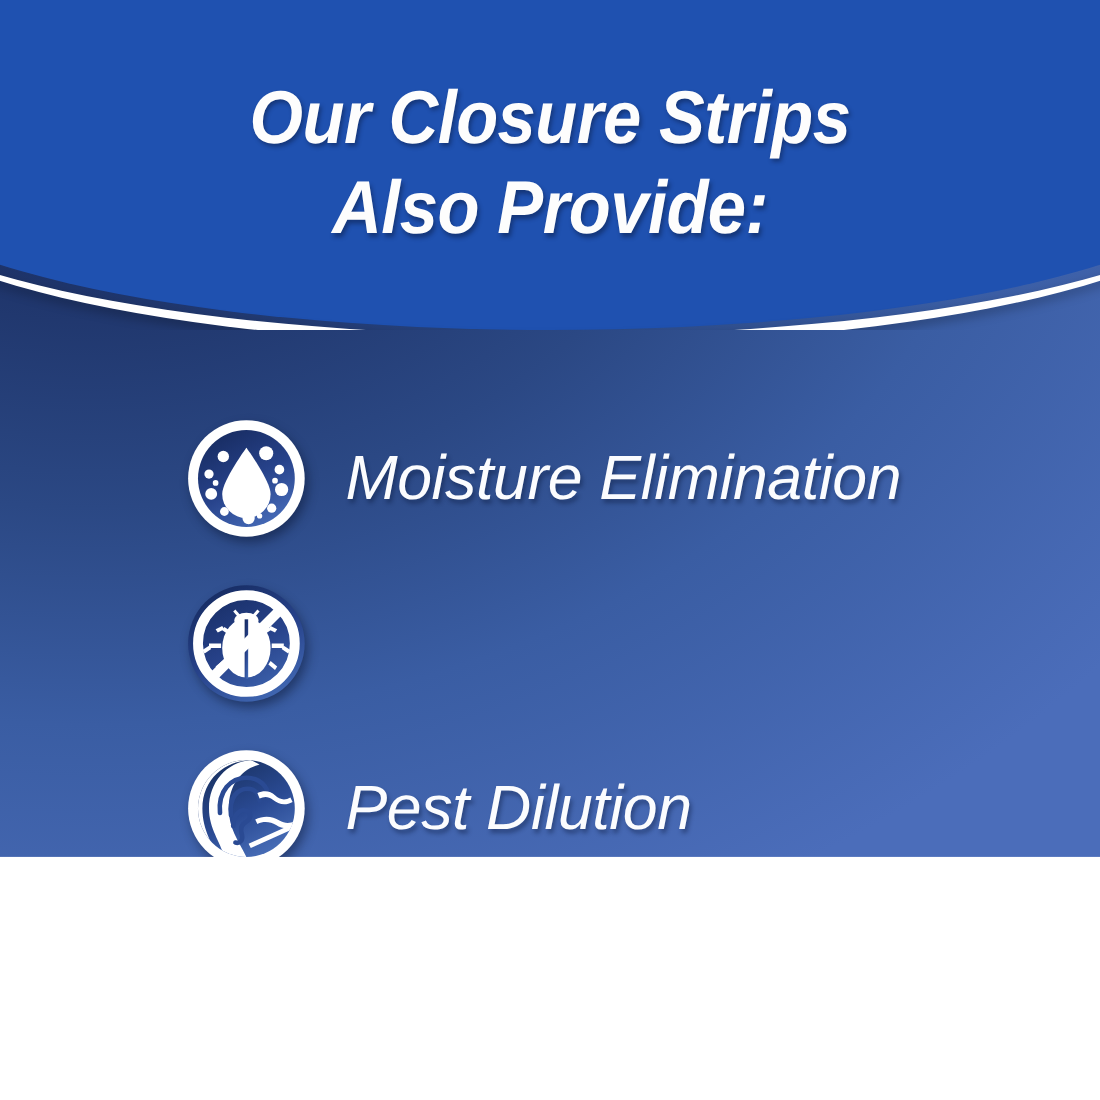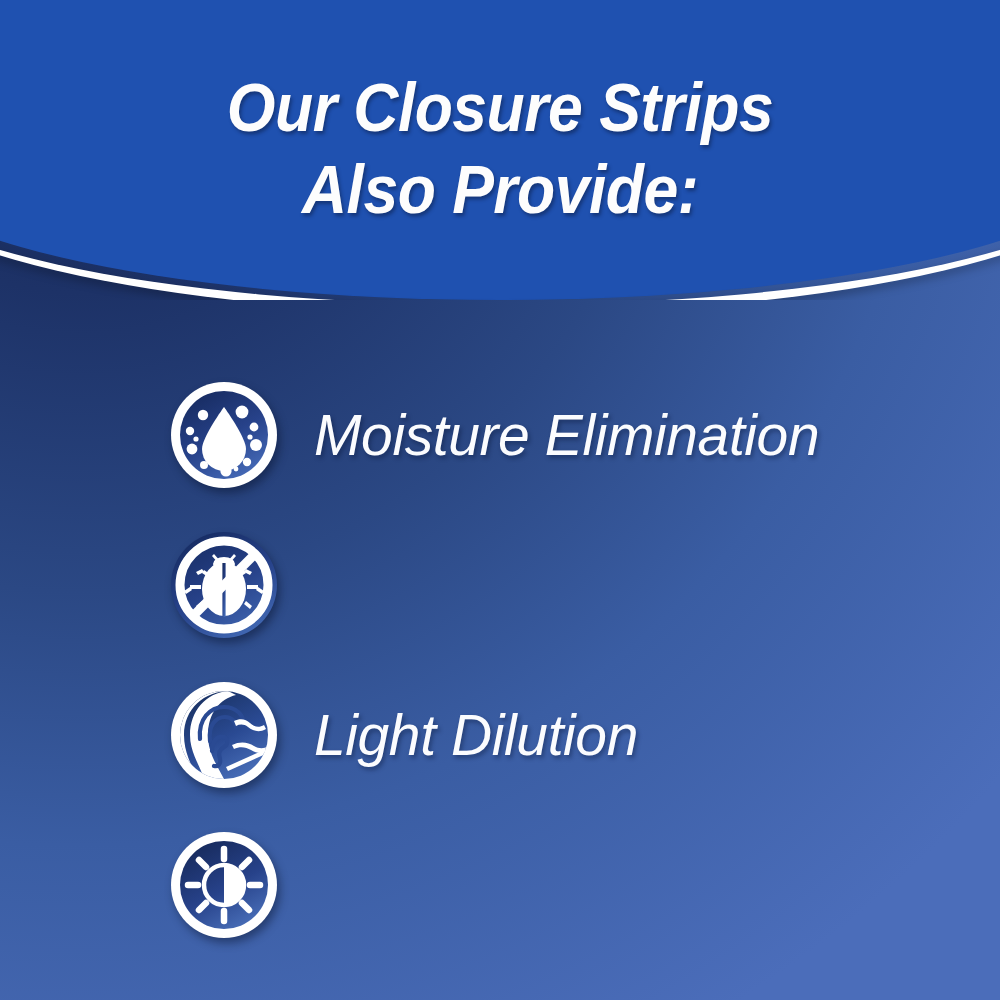--- a/index.html
+++ b/index.html
@@ -2,21 +2,21 @@
 <html><head>
 <meta charset="utf-8">
 <style>
   html,body{margin:0;padding:0;}
   body{
     width:1000px;height:1000px;overflow:hidden;
     font-family:"Liberation Sans","DejaVu Sans",sans-serif;
     background:#ffffff;
   }
   #poster{
-    position:relative;width:1000px;height:1000px;overflow:hidden;
+    position:relative;width:1000px;height:779px;overflow:hidden;
     background:
       radial-gradient(120% 115% at 8% 4%, #16264f 0%, #1d3267 22%, #2b4884 48%, #3a5da3 70%, #4b6dba 100%);
   }
 
   
   #header{
     position:absolute;left:0;top:0;width:1000px;height:300px;
     overflow:hidden;
   }
   #header-fill{
@@ -197,21 +197,21 @@
             </g>
 
             <g fill="#ffffff">
               <path d="M66 42 c6 -3 12 -2 16 2 c4 4 9 5 14 2 l2 4 c-7 4 -13 2 -18 -2 c-4 -3 -8 -3 -12 -1 z"></path>
               <path d="M64 66 c8 -4 16 -3 22 1 c5 3 10 3 15 0 l2 4 c-7 4 -14 4 -20 0 c-5 -3 -11 -4 -17 -1 z"></path>
               <path d="M58 88 l40 -18 2 4 -40 18 z"></path>
             </g>
           </g>
         </svg>
       </span>
-      <span class="feature-label">Light Dilution</span>
+      <span class="feature-label">Pest Dilution</span>
     </div>
 
     <div class="feature">
       <span class="icon-wrap">
         <svg viewBox="0 0 112 112" xmlns="http://www.w3.org/2000/svg">
           <defs>
             <linearGradient id="g4" x1="0.2" y1="0" x2="0.75" y2="1">
               <stop offset="0%" stop-color="#16295a"></stop>
               <stop offset="55%" stop-color="#27428a"></stop>
               <stop offset="100%" stop-color="#4a70ba"></stop>

